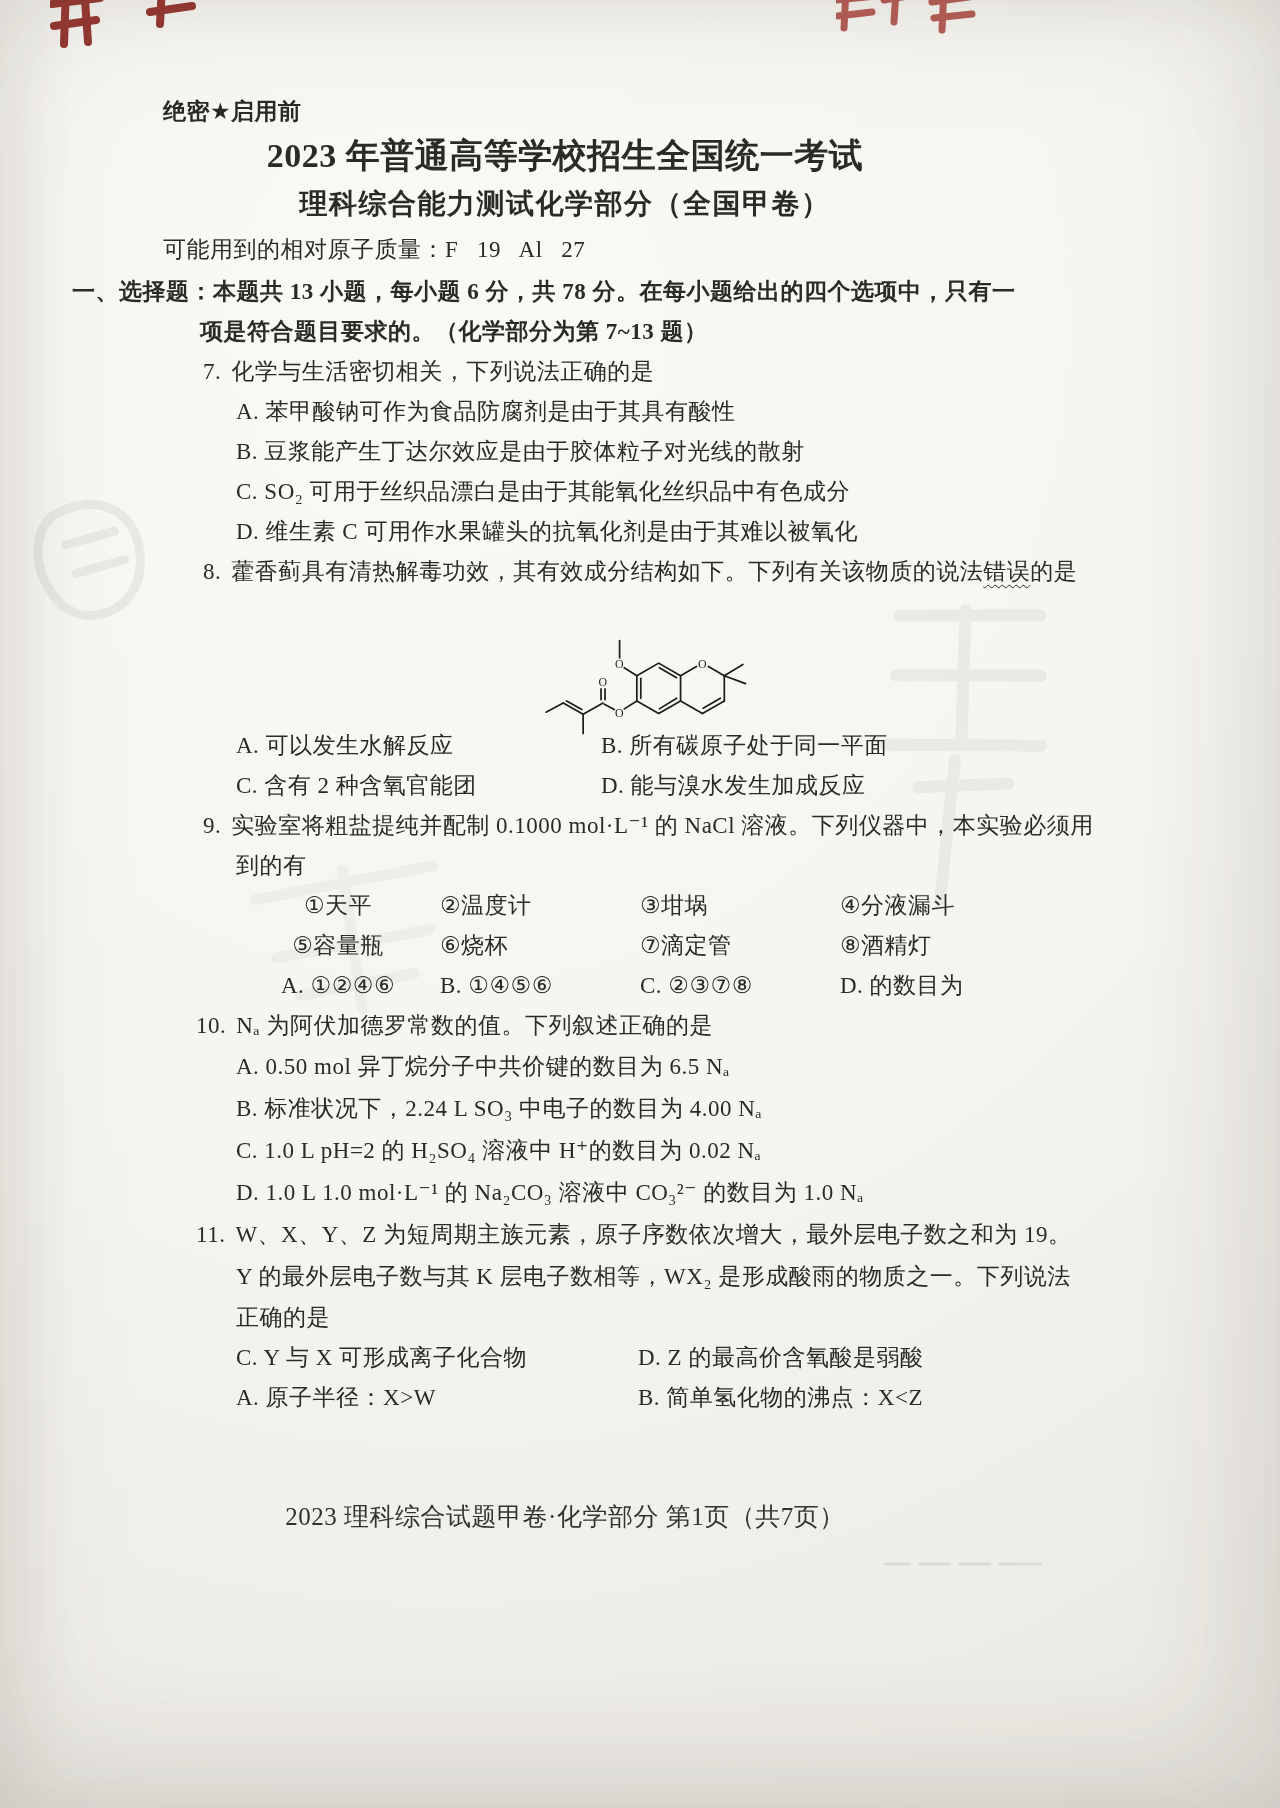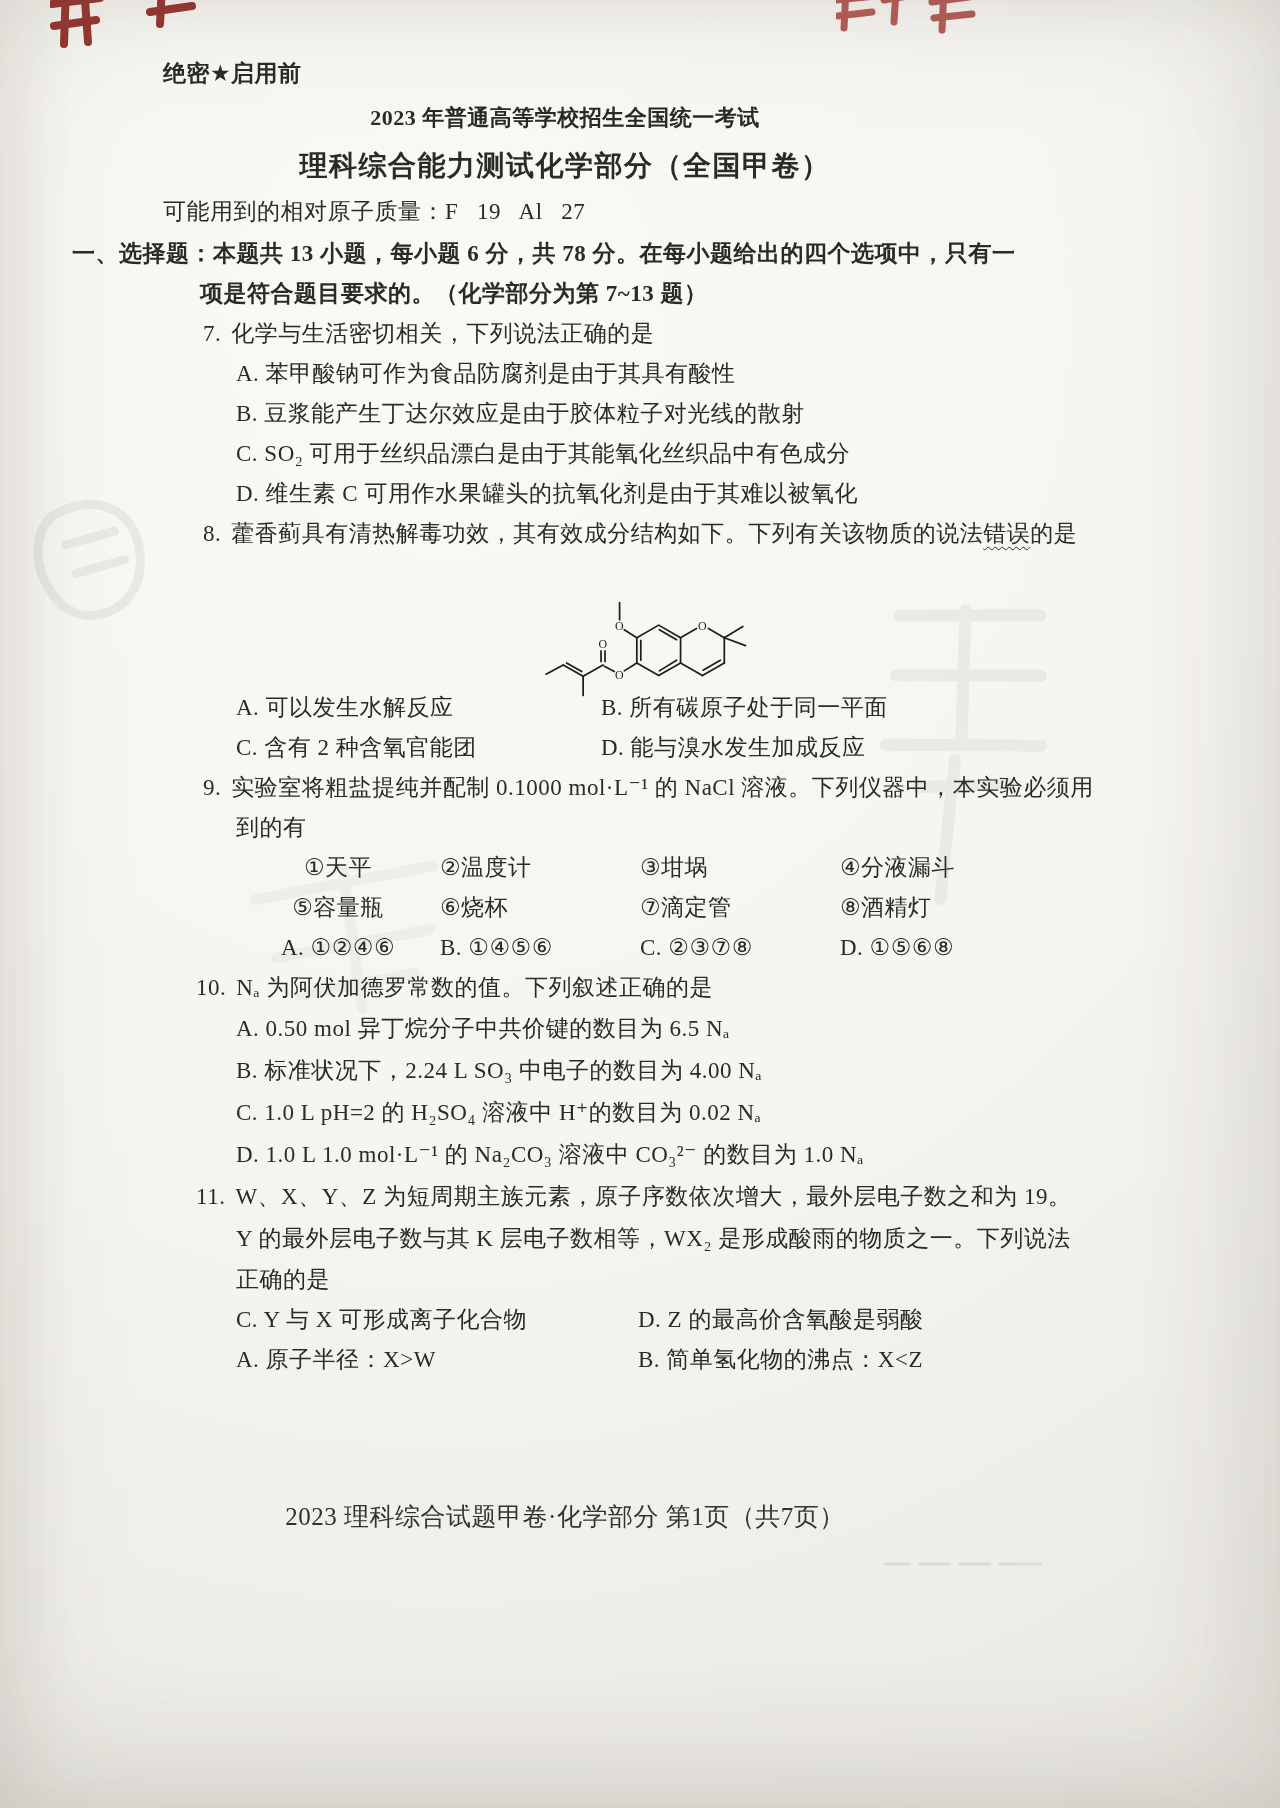--- a/index.html
+++ b/index.html
@@ -11,26 +11,26 @@
   .page{
     position:relative;width:1280px;height:1808px;overflow:hidden;
     background:radial-gradient(120% 90% at 35% 18%, #faf9f6 0%, #f5f4f0 55%, #ebe9e4 100%);
     color:#2c2a27;
   }
   .vignette{
     position:absolute;inset:0;pointer-events:none;
     box-shadow:inset 0 0 150px rgba(90,80,60,.10), inset -35px -45px 130px rgba(70,60,45,.07), inset 25px 0 60px rgba(70,60,45,.05);
   }
   .content{
-    position:absolute;inset:0;padding-top:54px;
+    position:absolute;inset:0;padding-top:92px;
     font-size:23px;letter-spacing:.5px;
   }
   .content > div{white-space:pre;}
   .secret{margin-left:163px;font-weight:700;line-height:40px;}
-  .exam-title{width:810px;margin-left:160px;text-align:center;font-size:22px;font-weight:600;line-height:44px;margin-top:2px;}
+  .exam-title{width:810px;margin-left:160px;text-align:center;font-size:34px;font-weight:600;line-height:44px;margin-top:2px;}
   .paper-title{width:810px;margin-left:160px;text-align:center;font-size:28px;font-weight:800;line-height:52px;letter-spacing:1.5px;}
   .atomic{margin-left:163px;line-height:40px;}
   .sec1{margin-left:72px;font-weight:700;line-height:40px;margin-top:2px;}
   .sec2{margin-left:200px;font-weight:700;line-height:40px;}
   .qline{line-height:40px;}
   .n1{margin-left:203px;}
   .n2{margin-left:196px;}
   .cont{margin-left:236px;}
   .opt{margin-left:236px;line-height:40px;}
   .opt42{margin-left:236px;line-height:42px;}
@@ -199,21 +199,21 @@
     <div class="optrow">
       <span class="w205">⑤容量瓶</span>
       <span class="w200">⑥烧杯</span>
       <span class="w200">⑦滴定管</span>
       <span>⑧酒精灯</span>
     </div>
     <div class="optrow">
       <span class="w205">A. ①②④⑥</span>
       <span class="w200">B. ①④⑤⑥</span>
       <span class="w200">C. ②③⑦⑧</span>
-      <span>D. ①⑤⑥⑧</span>
+      <span>D. 的数目为</span>
     </div>
 
     <div class="qline n2"><span class="qnum">10.</span><span>Nₐ 为阿伏加德罗常数的值。下列叙述正确的是</span></div>
     <div class="opt42">A. 0.50 mol 异丁烷分子中共价键的数目为 6.5 Nₐ</div>
     <div class="opt42">B. 标准状况下，2.24 L SO₃ 中电子的数目为 4.00 Nₐ</div>
     <div class="opt42">C. 1.0 L pH=2 的 H₂SO₄ 溶液中 H⁺的数目为 0.02 Nₐ</div>
     <div class="opt42">D. 1.0 L 1.0 mol·L⁻¹ 的 Na₂CO₃ 溶液中 CO₃²⁻ 的数目为 1.0 Nₐ</div>
 
     <div class="qline n2 lh42"><span class="qnum">11.</span><span>W、X、Y、Z 为短周期主族元素，原子序数依次增大，最外层电子数之和为 19。</span></div>
     <div class="qline cont lh42">Y 的最外层电子数与其 K 层电子数相等，WX₂ 是形成酸雨的物质之一。下列说法</div>

